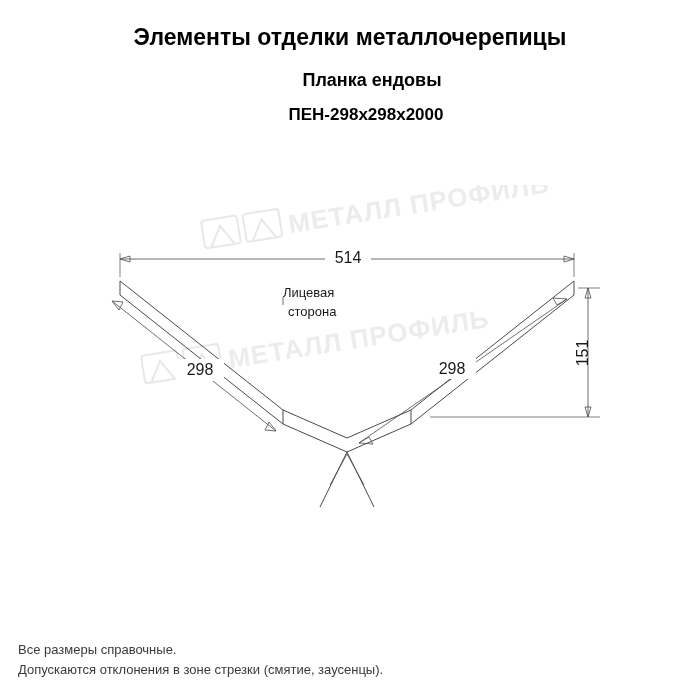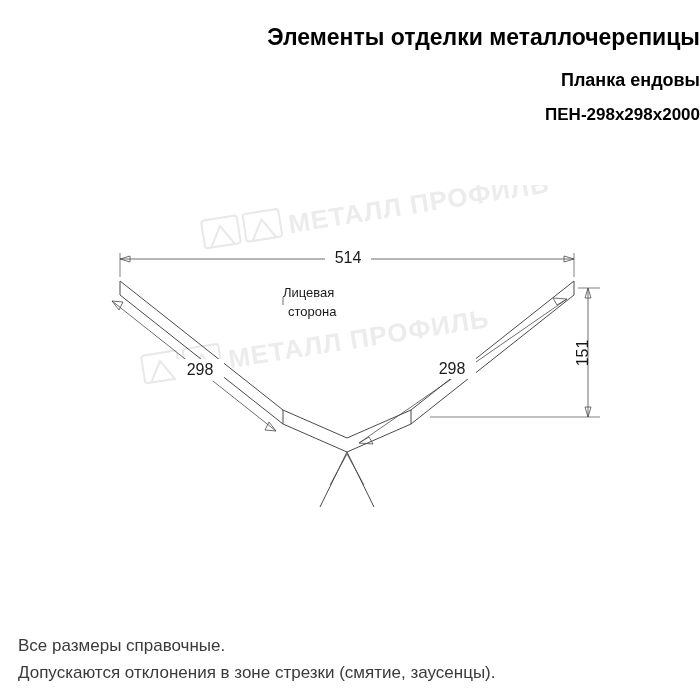--- a/index.html
+++ b/index.html
@@ -17,21 +17,21 @@
   }
   .page {
     position: absolute;
     inset: 0;
   }
   .title-block {
     position: absolute;
     top: 24px;
     left: 0;
     width: 700px;
-    text-align: right;
+    text-align: center;
   }
   .main-title {
     font-size: 23px;
     font-weight: bold;
     letter-spacing: 0px;
     line-height: 1.2;
     white-space: nowrap;
   }
   .sub-title {
     margin-top: 16px;
@@ -57,22 +57,22 @@
     left: 0;
     width: 700px;
     height: 440px;
   }
   .drawing svg {
     display: block;
   }
   .footer {
     position: absolute;
     left: 18px;
-    bottom: 14px;
-    font-size: 17px;
+    bottom: 20px;
+    font-size: 13px;
     line-height: 1.55;
     color: #3a3a3a;
   }
   .footer div { white-space: nowrap; }
   .wm {
     fill: none;
     stroke: #e8e8e8;
     stroke-width: 2;
   }
   .wm-text {

